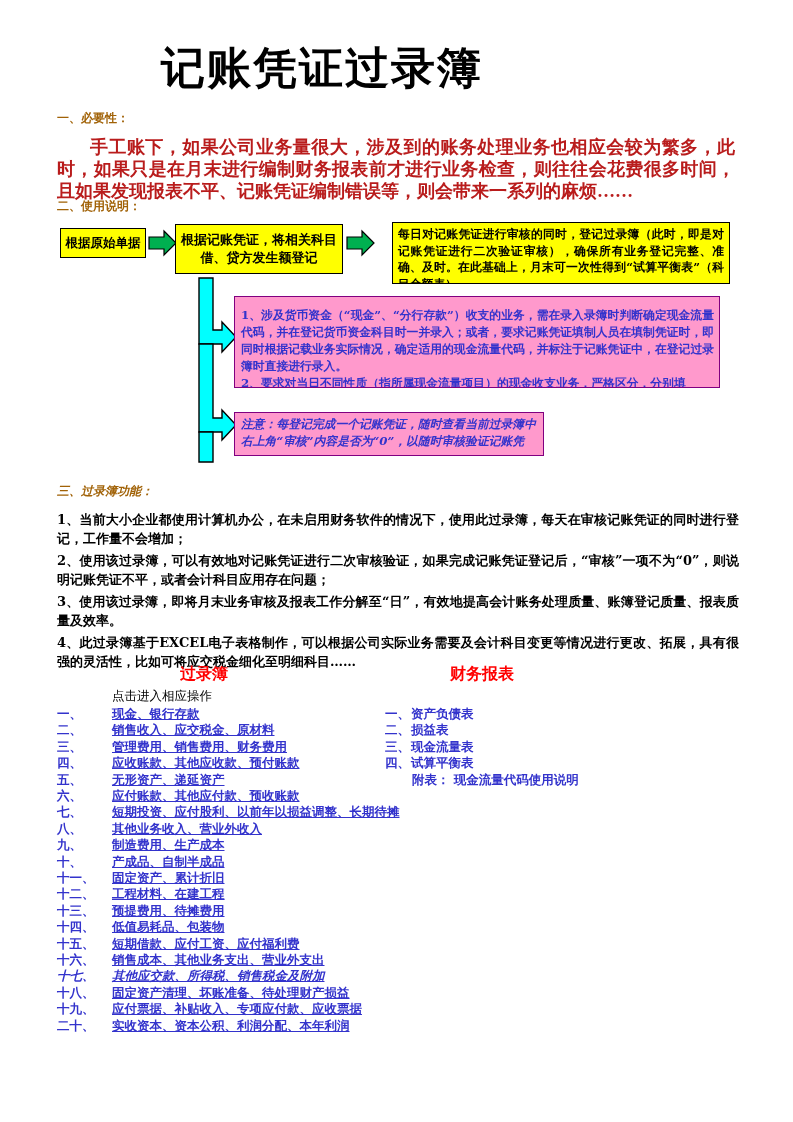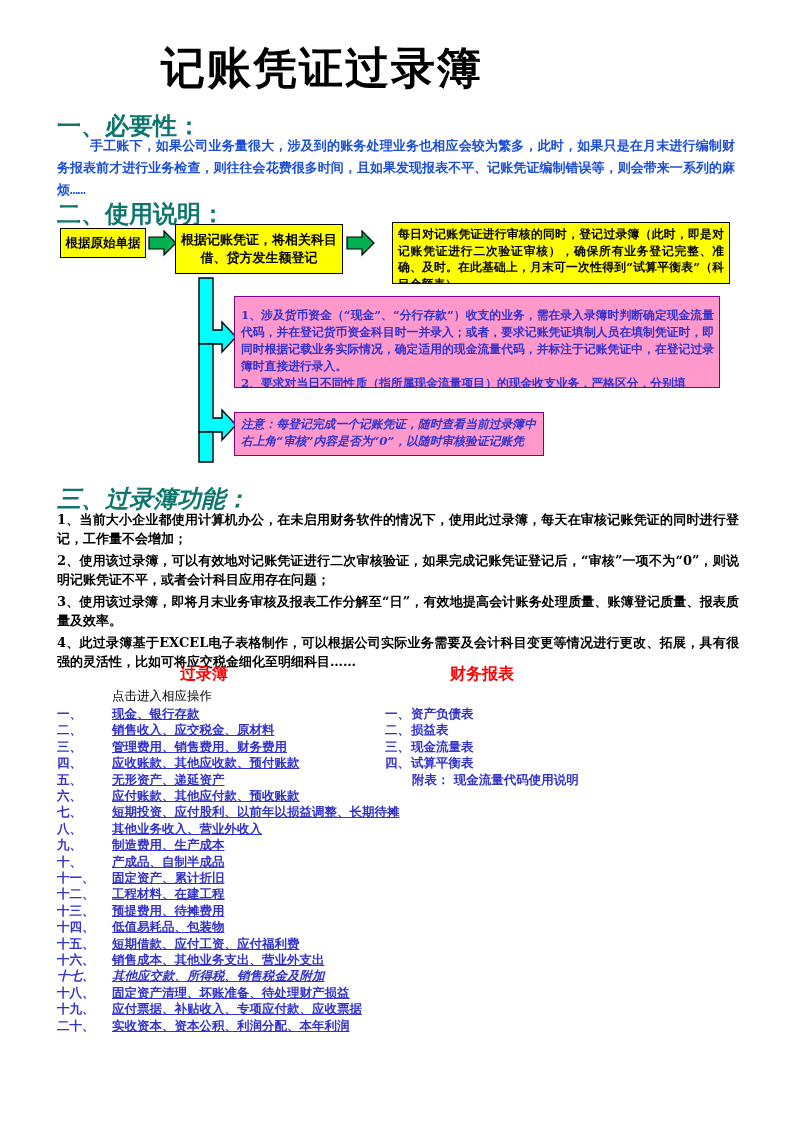--- a/index.html
+++ b/index.html
@@ -27,38 +27,38 @@
     color: #000000;
     letter-spacing: 2px;
     line-height: 1.08;
   }
 
   
   .sec-heading {
     position: absolute;
     left: 57px;
     font-family: "DejaVu Serif", "Liberation Serif", serif;
-    font-size: 24px;
-    font-weight: bold;
-    color: #0f766e;
+    font-size: 12px;
+    font-weight: bold;
+    color: #a16207;
     white-space: nowrap;
   }
   #sec1-heading { top: 110px; }
   #sec2-heading { top: 198px; }
   #sec3-heading { top: 483px; font-style: italic; }
 
   
   #sec1-body {
     position: absolute;
     left: 57px; top: 136px;
     width: 678px;
-    font-family: Liberation Mono, monospace;
-    font-size: 13px;
-    font-weight: bold;
-    color: #1d4ed8;
+    font-family: Liberation Serif, serif;
+    font-size: 18px;
+    font-weight: bold;
+    color: #b91c1c;
     line-height: 22px;
     text-indent: 33px;
     text-align: justify;
   }
 
   
   #flow {
     position: absolute;
     left: 0; top: 0;
     width: 793px; height: 1122px;

